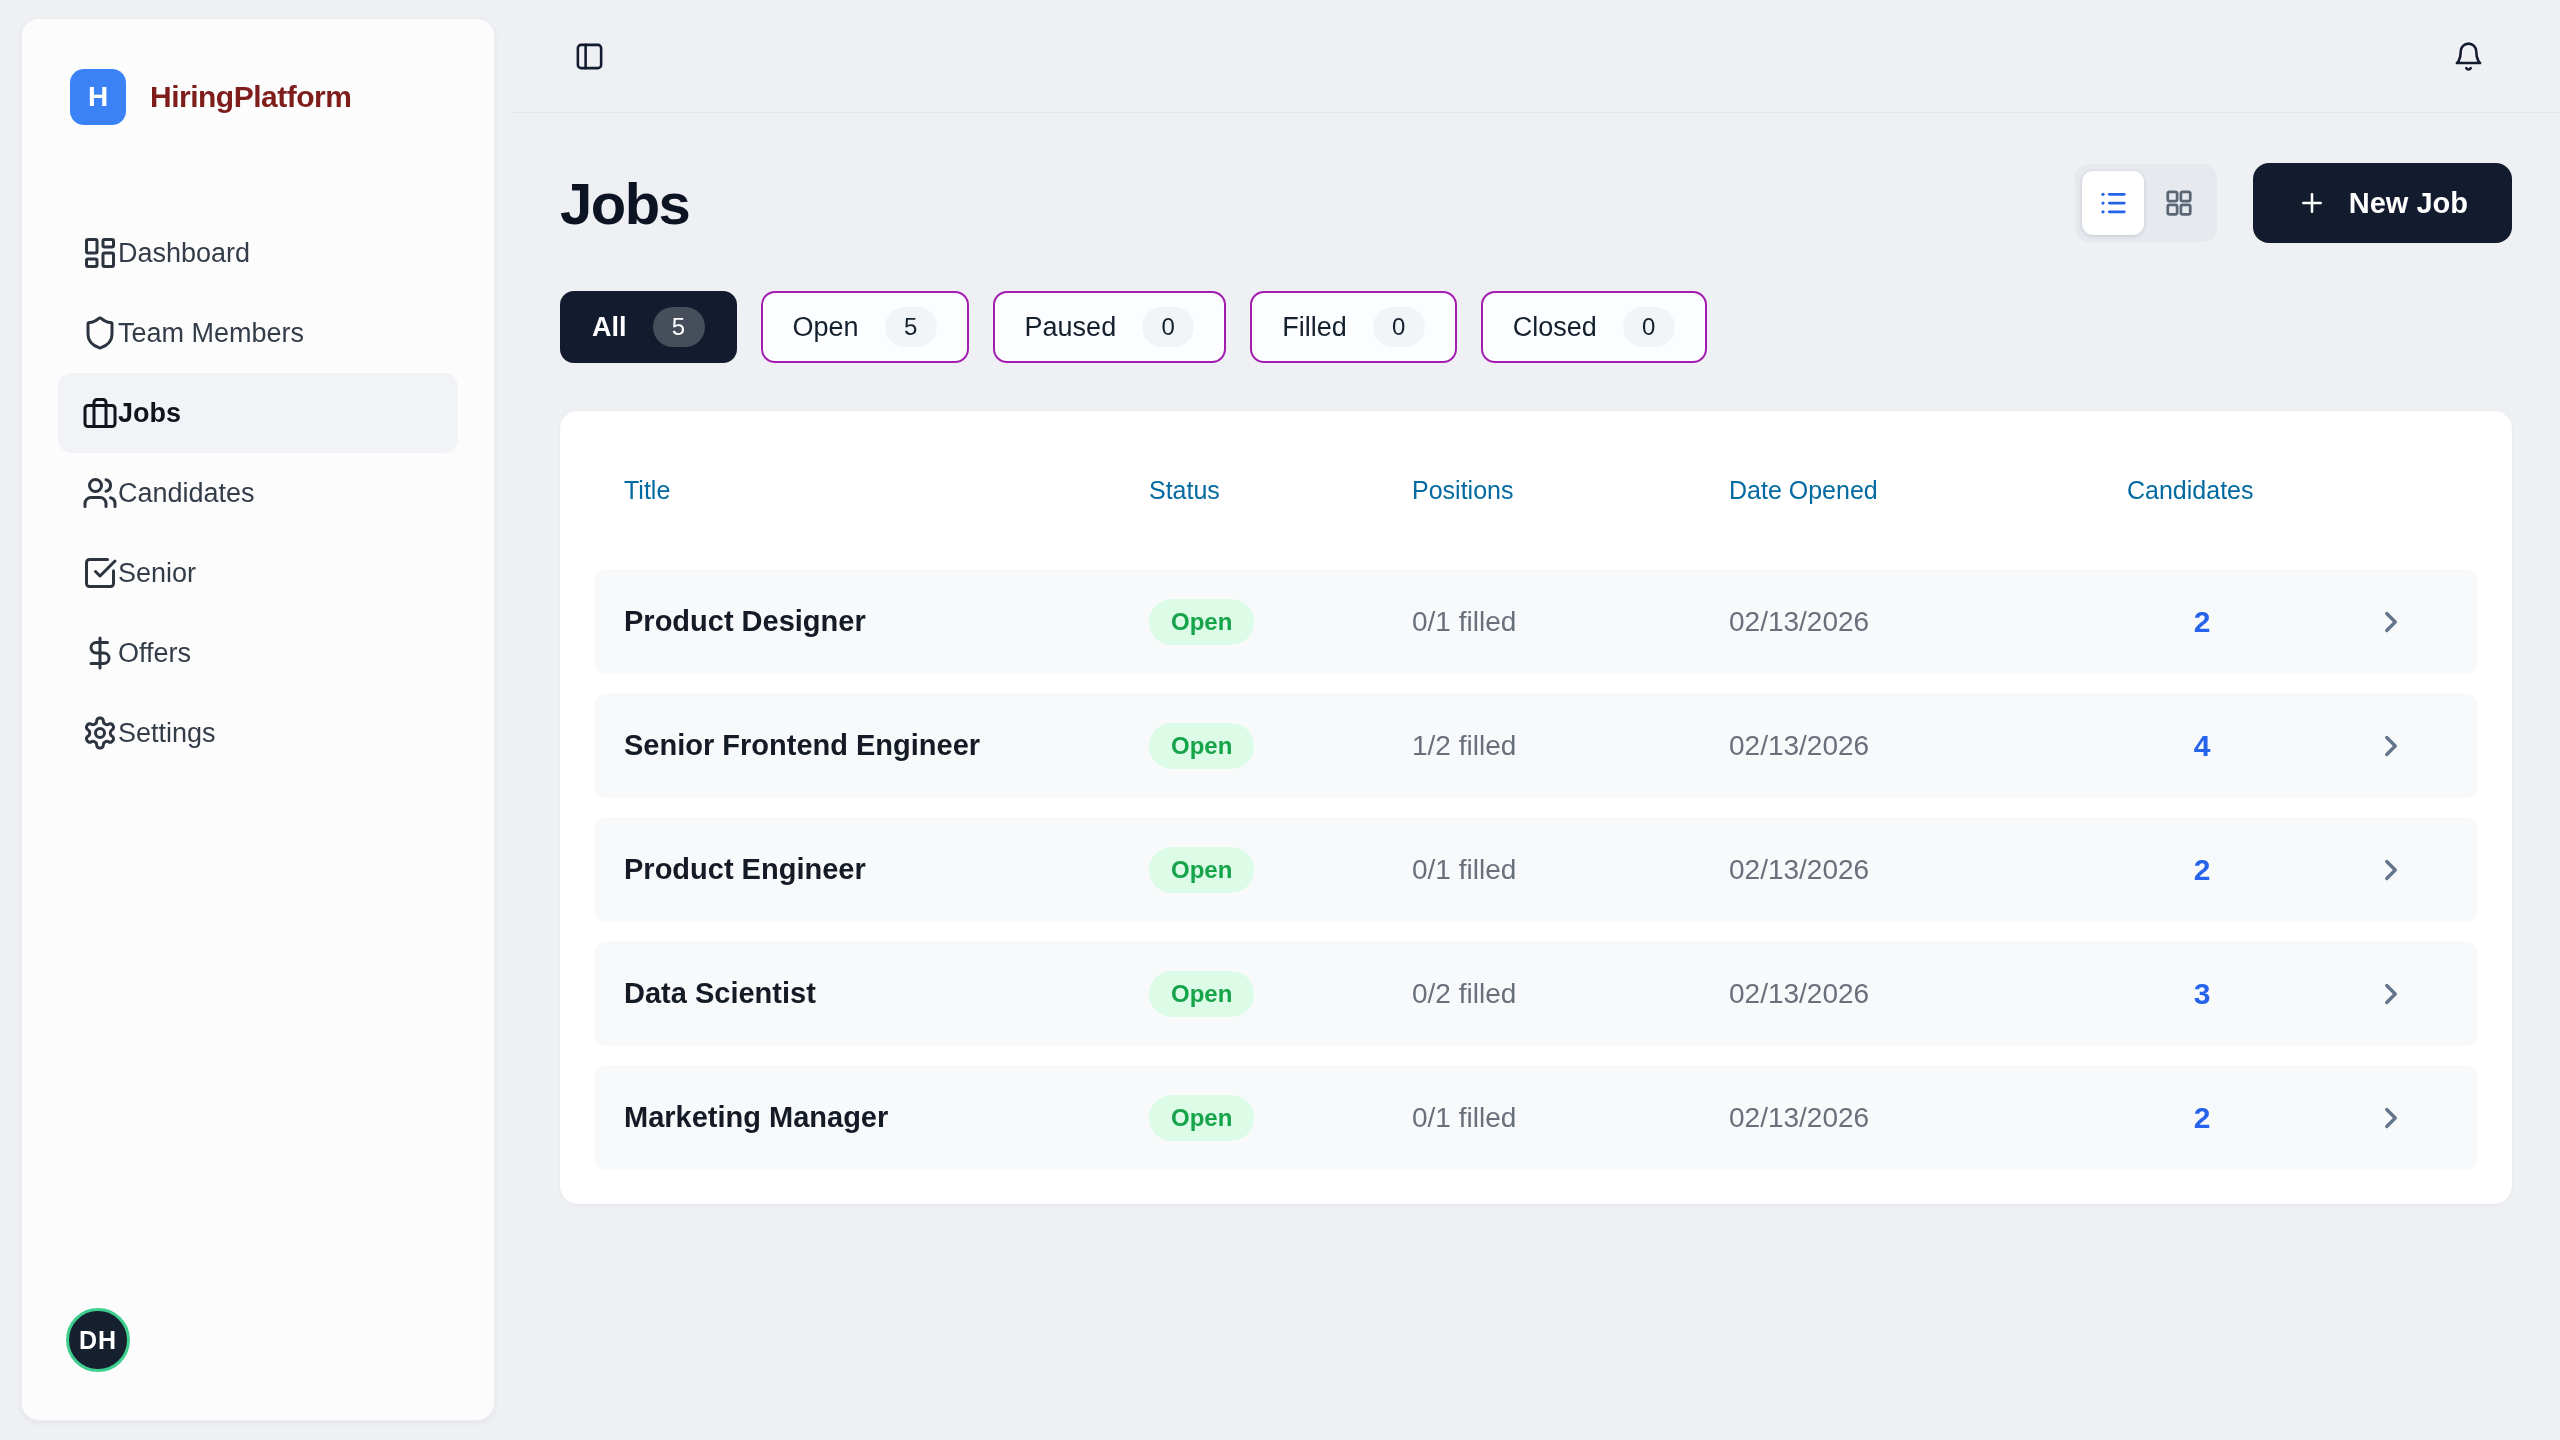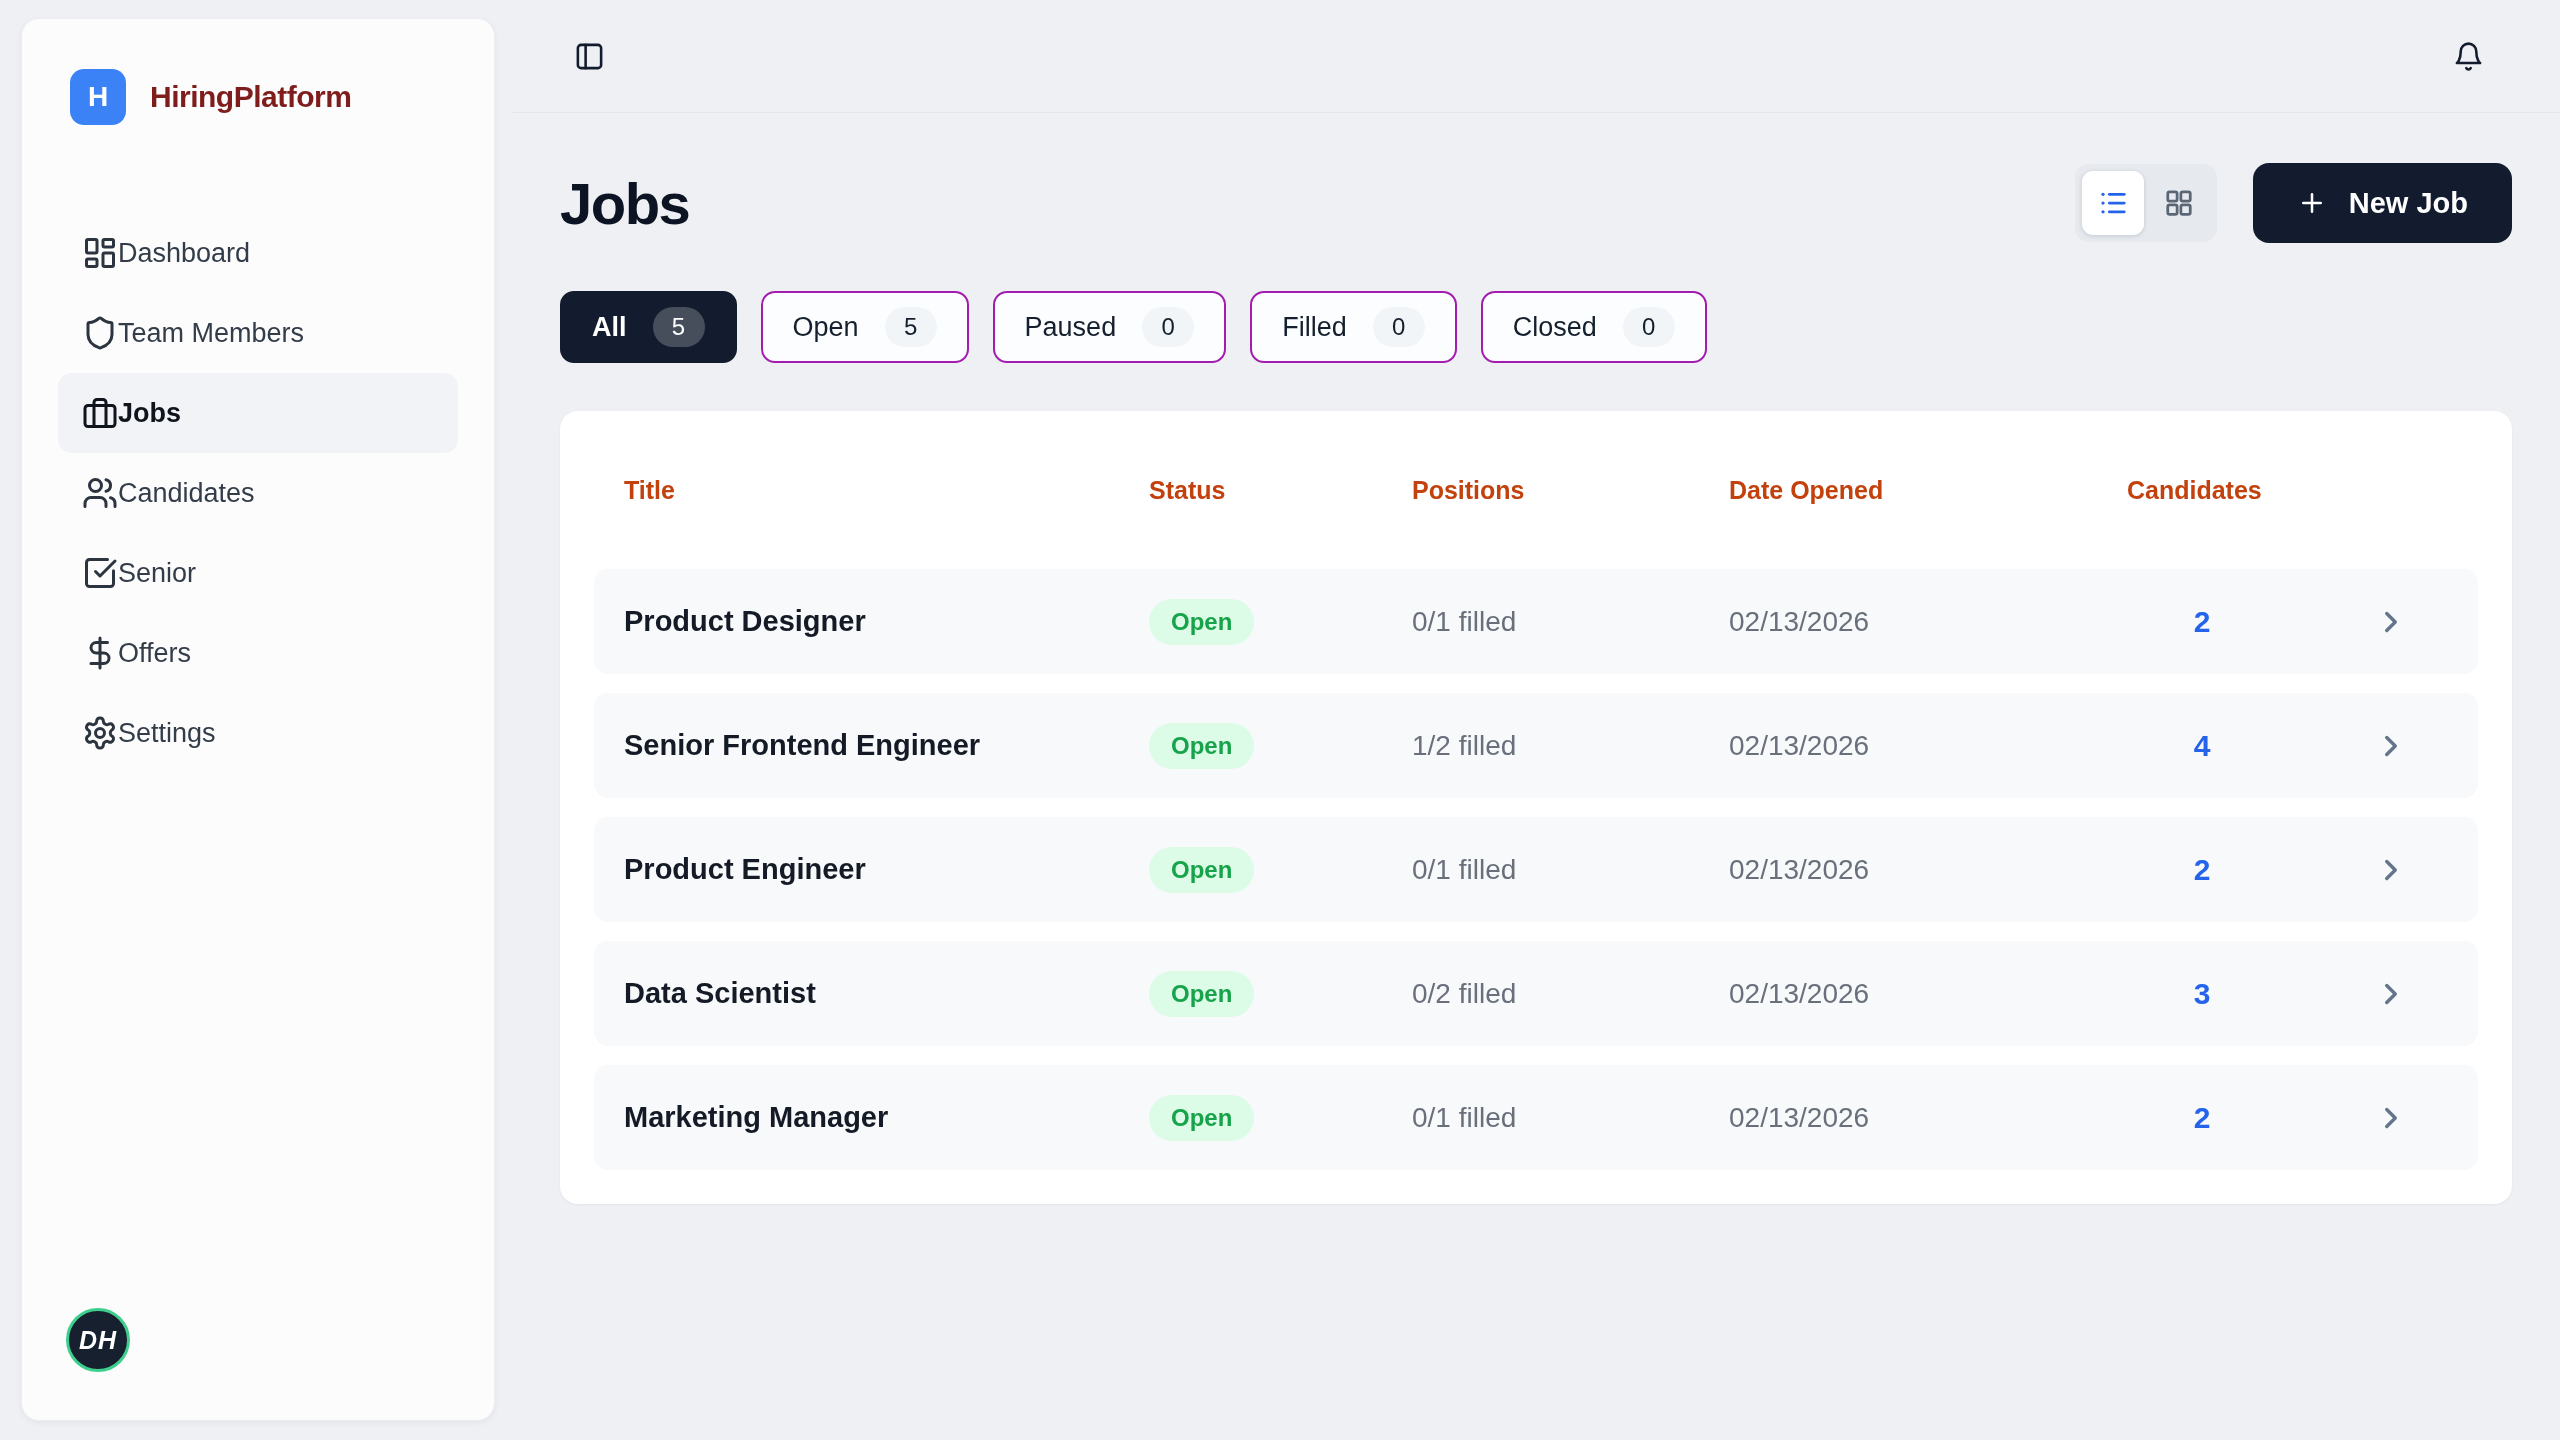--- a/index.html
+++ b/index.html
@@ -36,21 +36,21 @@
   .nav-item {
     height:80px; display:flex; align-items:center; 
     padding:0 24px; border-radius:14px;
     font-size:27px; font-weight:500; color:#333c49;
     cursor:pointer;
   }
   .nav-item svg { stroke:#2c3440; }
   .nav-item.active { background:#f1f3f6; font-weight:700; color:#10141c; }
   .nav-item.active svg { stroke:#10141c; }
 
-  .sidebar-footer { margin-top:auto; display:flex; align-items:center; gap:33px; padding-left:8px;font-style:italic; }
+  .sidebar-footer { margin-top:auto; display:flex; align-items:center; gap:33px; padding-left:8px; }
   .avatar {
     width:64px; height:64px; border-radius:50%;
     background:#16202e; color:#fff;
     border:3px solid #3ecf8e;
     display:flex; align-items:center; justify-content:center;
     font-size:25px; font-weight:600; letter-spacing:1px;
     flex:none;
   }
   .user-col { flex:1; display:flex; flex-direction:column; gap:9px; min-width:0; }
   .name-row { display:flex; align-items:center; }
@@ -115,21 +115,21 @@
     background:#fff; border-radius:18px;
     padding:0 34px 34px 34px;
     box-shadow:0 1px 3px rgba(16,24,40,.05);
   }
   .tgrid {
     display:grid;
     grid-template-columns:525px 263px 317px 398px 150px 1fr;
     align-items:center;
     padding:0 30px;
   }
-  .table-header { height:158px; color:#c2410c; font-size:25px; font-weight:700; }
+  .table-header { height:158px; color:#0369a1; font-size:25px; font-weight:400; }
   .th-candidates { text-align:left; }
   .table-row {
     height:105px; margin-bottom:19px;
     background:#f7f9fb; border-radius:14px;
     cursor:pointer;
   }
   .table-row:last-child { margin-bottom:0; }
   .row-title { font-size:29px; font-weight:600; color:#151b26; }
   .status-badge {
     justify-self:start;

